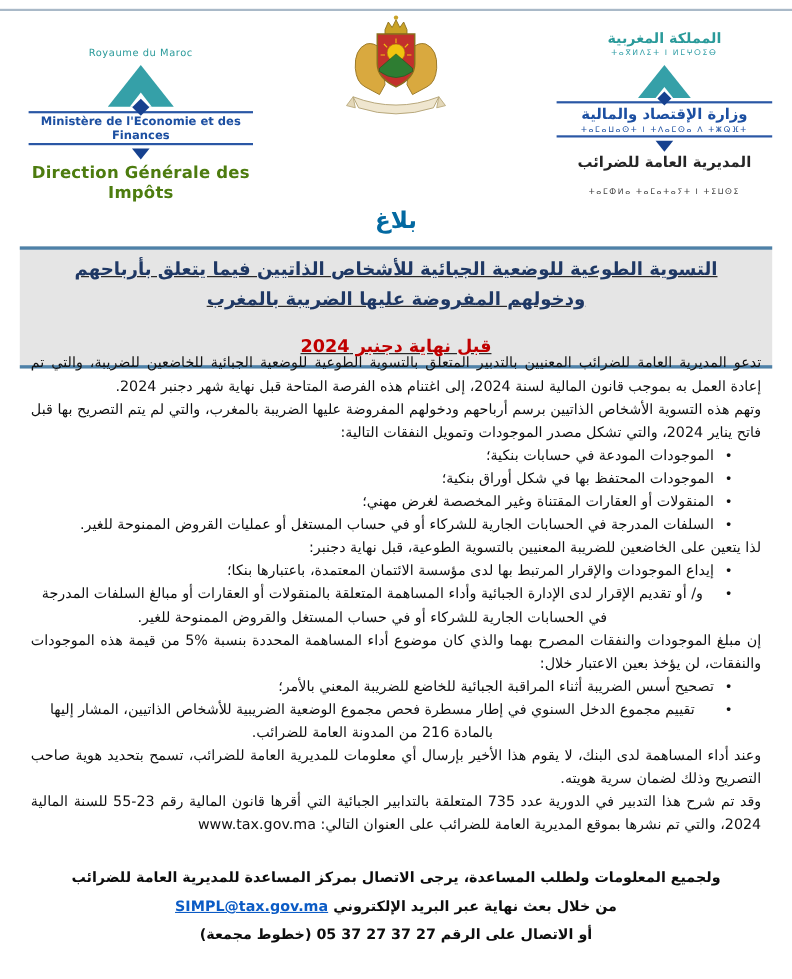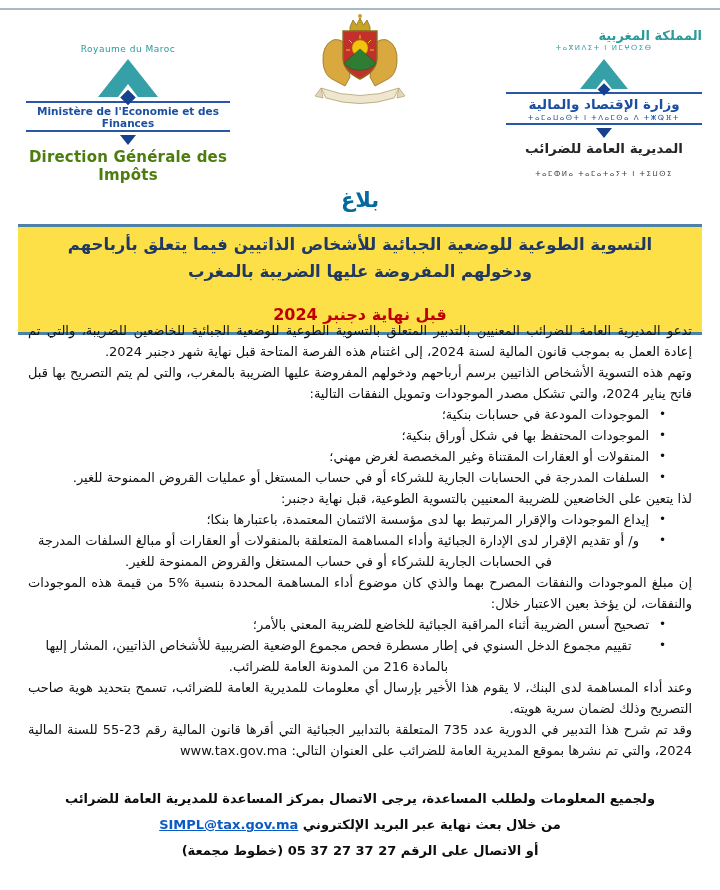--- a/index.html
+++ b/index.html
@@ -22,38 +22,38 @@
     transform:translateX(-50%) rotate(45deg);}
   .logo-rule{height:2px;background:#2a57a5;}
   .min-fr{color:#1c4fa1;font-weight:bold;font-size:10.5px;padding:2px 0 1px;}
   .tri-down{width:0;height:0;margin:3px auto 0;border-left:8px solid transparent;
     border-right:8px solid transparent;border-top:10px solid #16418f;}
   .dir-fr{color:#4d7c0f;font-size:15px;font-weight:600;margin-top:3px;letter-spacing:.2px;}
 
   .coa{position:absolute;left:50%;top:12px;transform:translateX(-50%);}
 
   .logo-right{position:absolute;right:18px;top:28px;width:196px;text-align:center;}
-  .king-ar{color:#2a9a9a;font-weight:bold;font-size:13px;text-align:right;}
+  .king-ar{color:#2a9a9a;font-weight:bold;font-size:13px;}
   .tif{font-size:7px;letter-spacing:1.5px;line-height:10px;}
   .tif-teal{color:#35a0a8;}
   .tif-blue{color:#1c4fa1;margin-top:1px;}
   .tif-dark{color:#3c3c3c;margin-top:13px;text-align:center;}
   .logo-right .tri-wrap{height:36px;}
   .logo-right .tri-teal{border-left-width:24px;border-right-width:24px;border-bottom-width:30px;bottom:3px;}
   .logo-right .tri-notch{border-left-width:8px;border-right-width:8px;border-bottom-width:10px;bottom:3px;}
   .logo-right .tri-diamond{width:9px;height:9px;bottom:-2px;}
   .min-ar{color:#1c4fa1;font-weight:bold;font-size:13.5px;padding:2px 0 0;}
   .dir-ar{color:#262626;font-weight:bold;font-size:13.5px;margin-top:2px;}
 
   
   .balagh{position:absolute;top:188px;left:0;right:0;text-align:center;
     font-size:21px;font-weight:bold;color:#0369a1;}
   .banner{position:absolute;top:224px;left:18px;right:18px;direction:rtl;text-align:center;
     border-top:3px solid #4e81a8;border-bottom:3px solid #4e81a8;
-    padding:4px 4px 6px;background:#fde047;}
+    padding:4px 4px 6px;background:#e5e5e5;text-decoration:underline;}
   .banner-main{color:#1f3864;font-weight:bold;font-size:16.5px;line-height:27px;}
   .banner-red{color:#c00000;font-weight:bold;font-size:16px;line-height:23px;margin-top:18px;}
 
   
   .bodytext{position:absolute;top:320px;right:28px;left:28px;direction:rtl;
     font-size:13px;line-height:21px;text-align:justify;color:#101010;}
   .para{margin:0;}
   .bullet{display:flex;padding-right:26px;}
   .dot{flex:none;width:17px;font-size:12px;}
   .btxt{flex:1;text-align:justify;}

